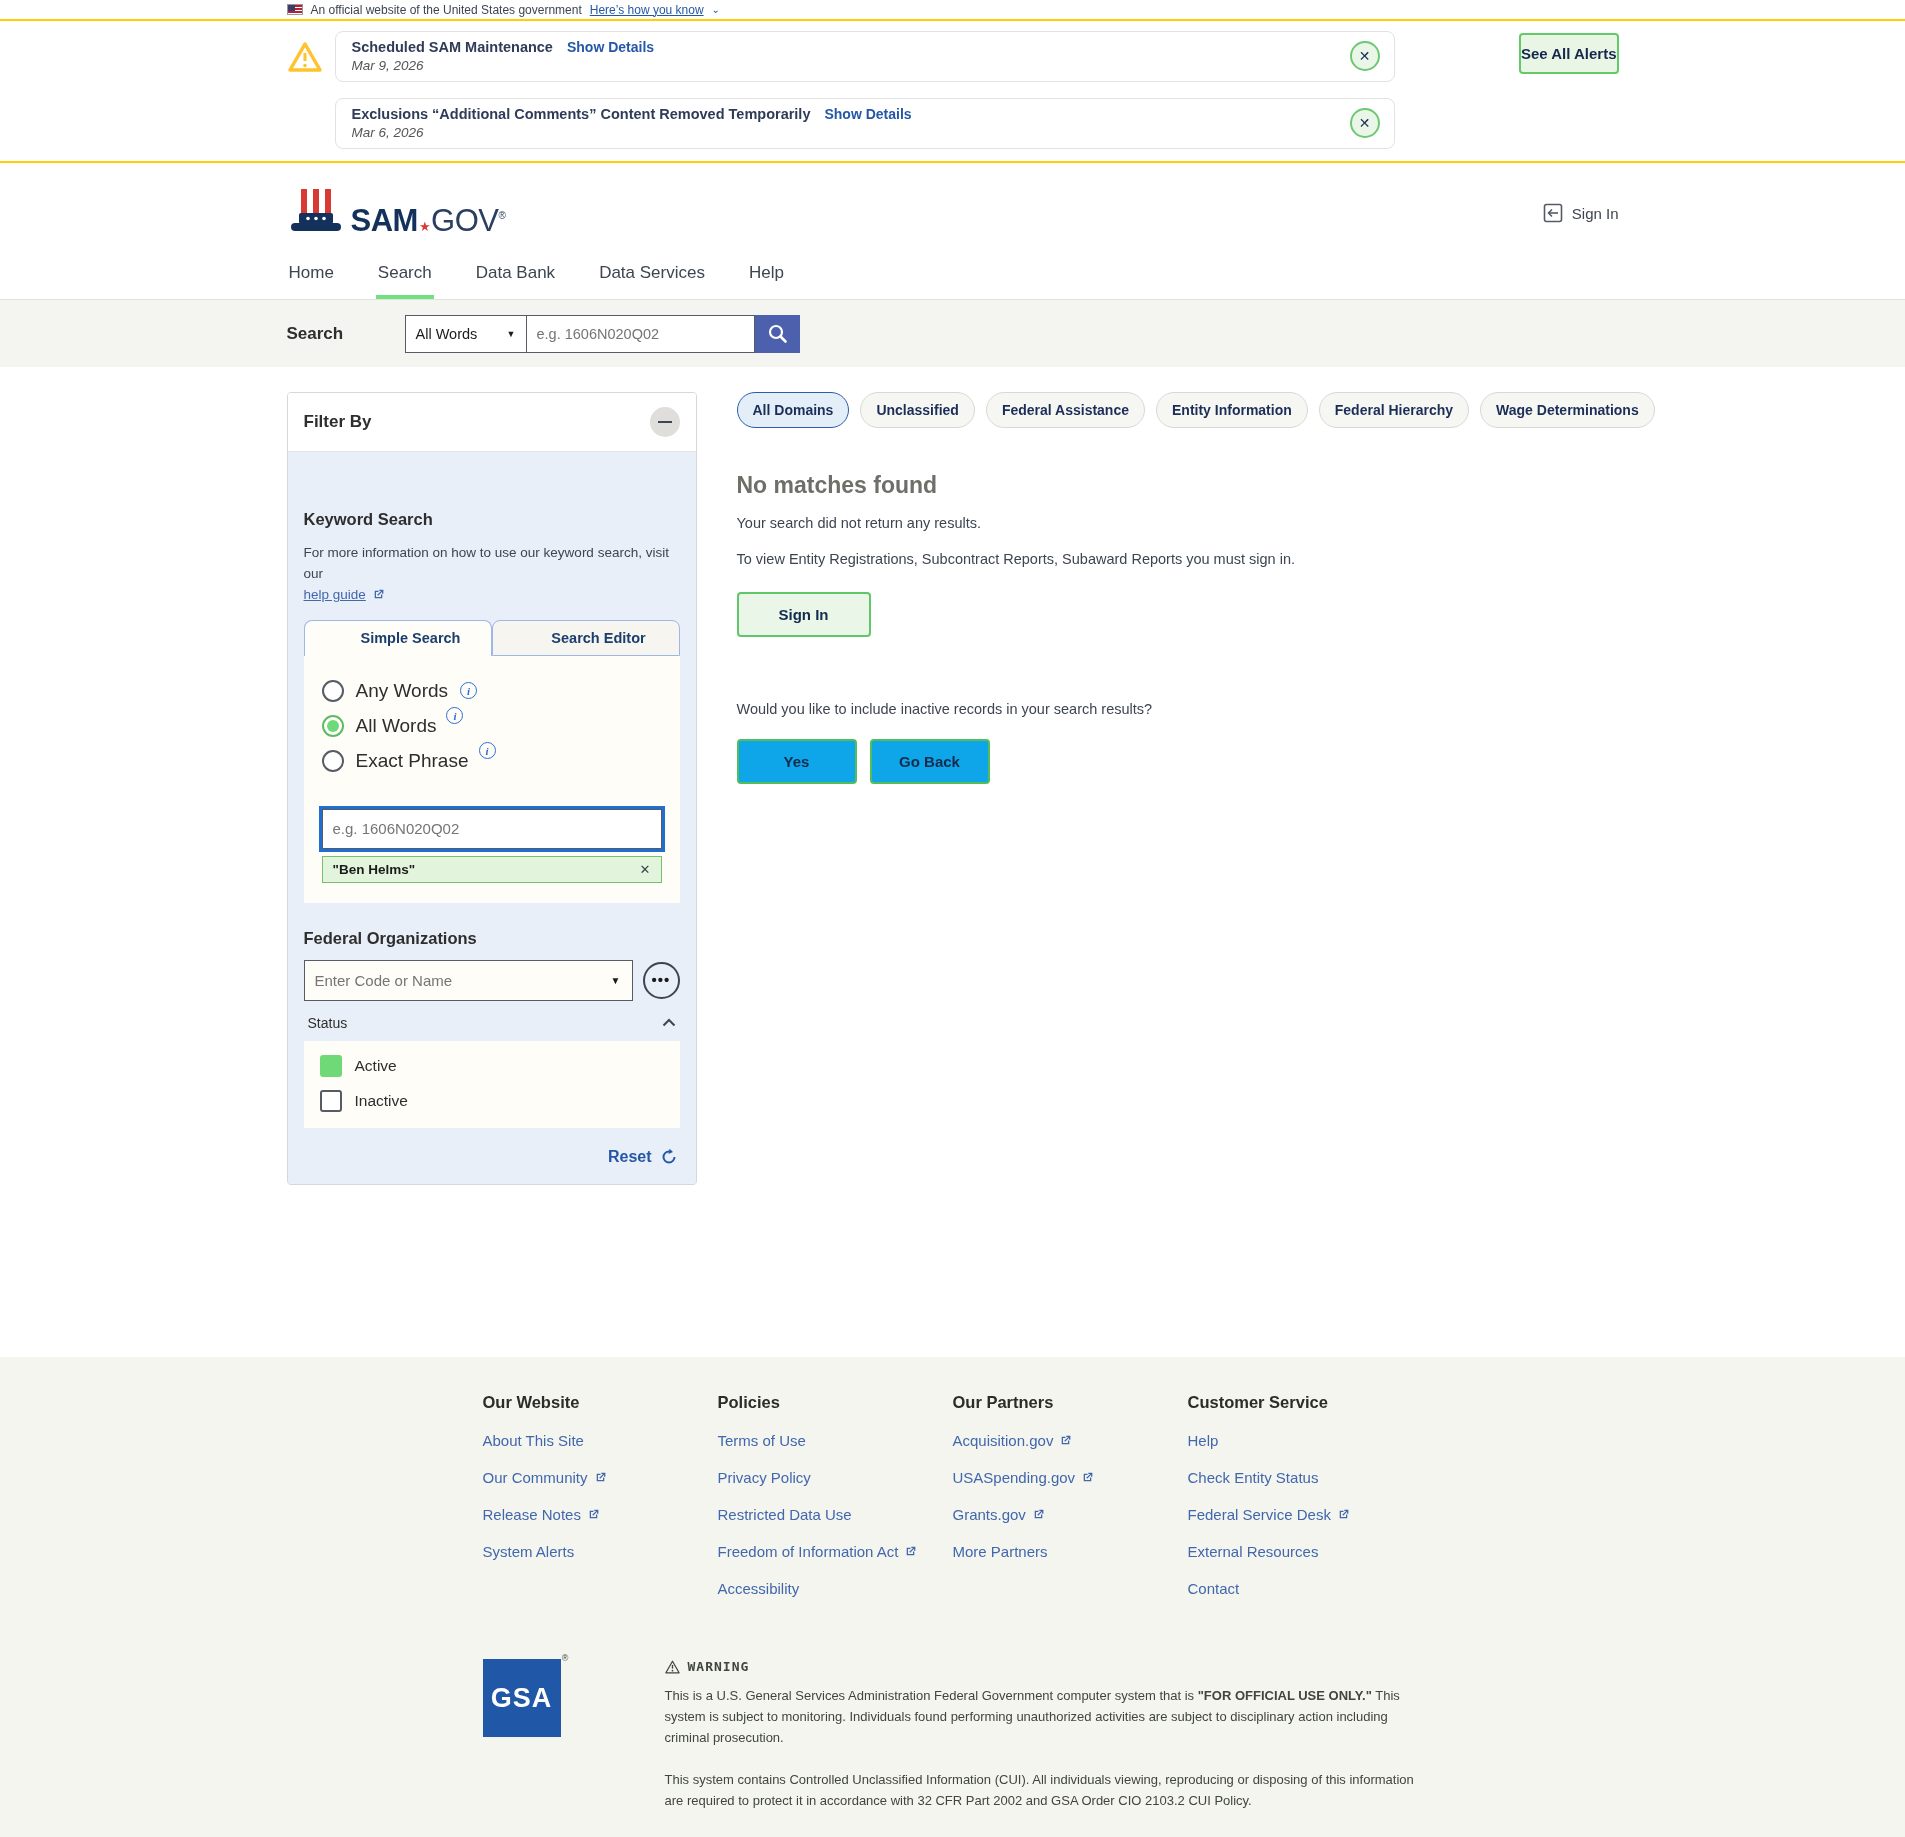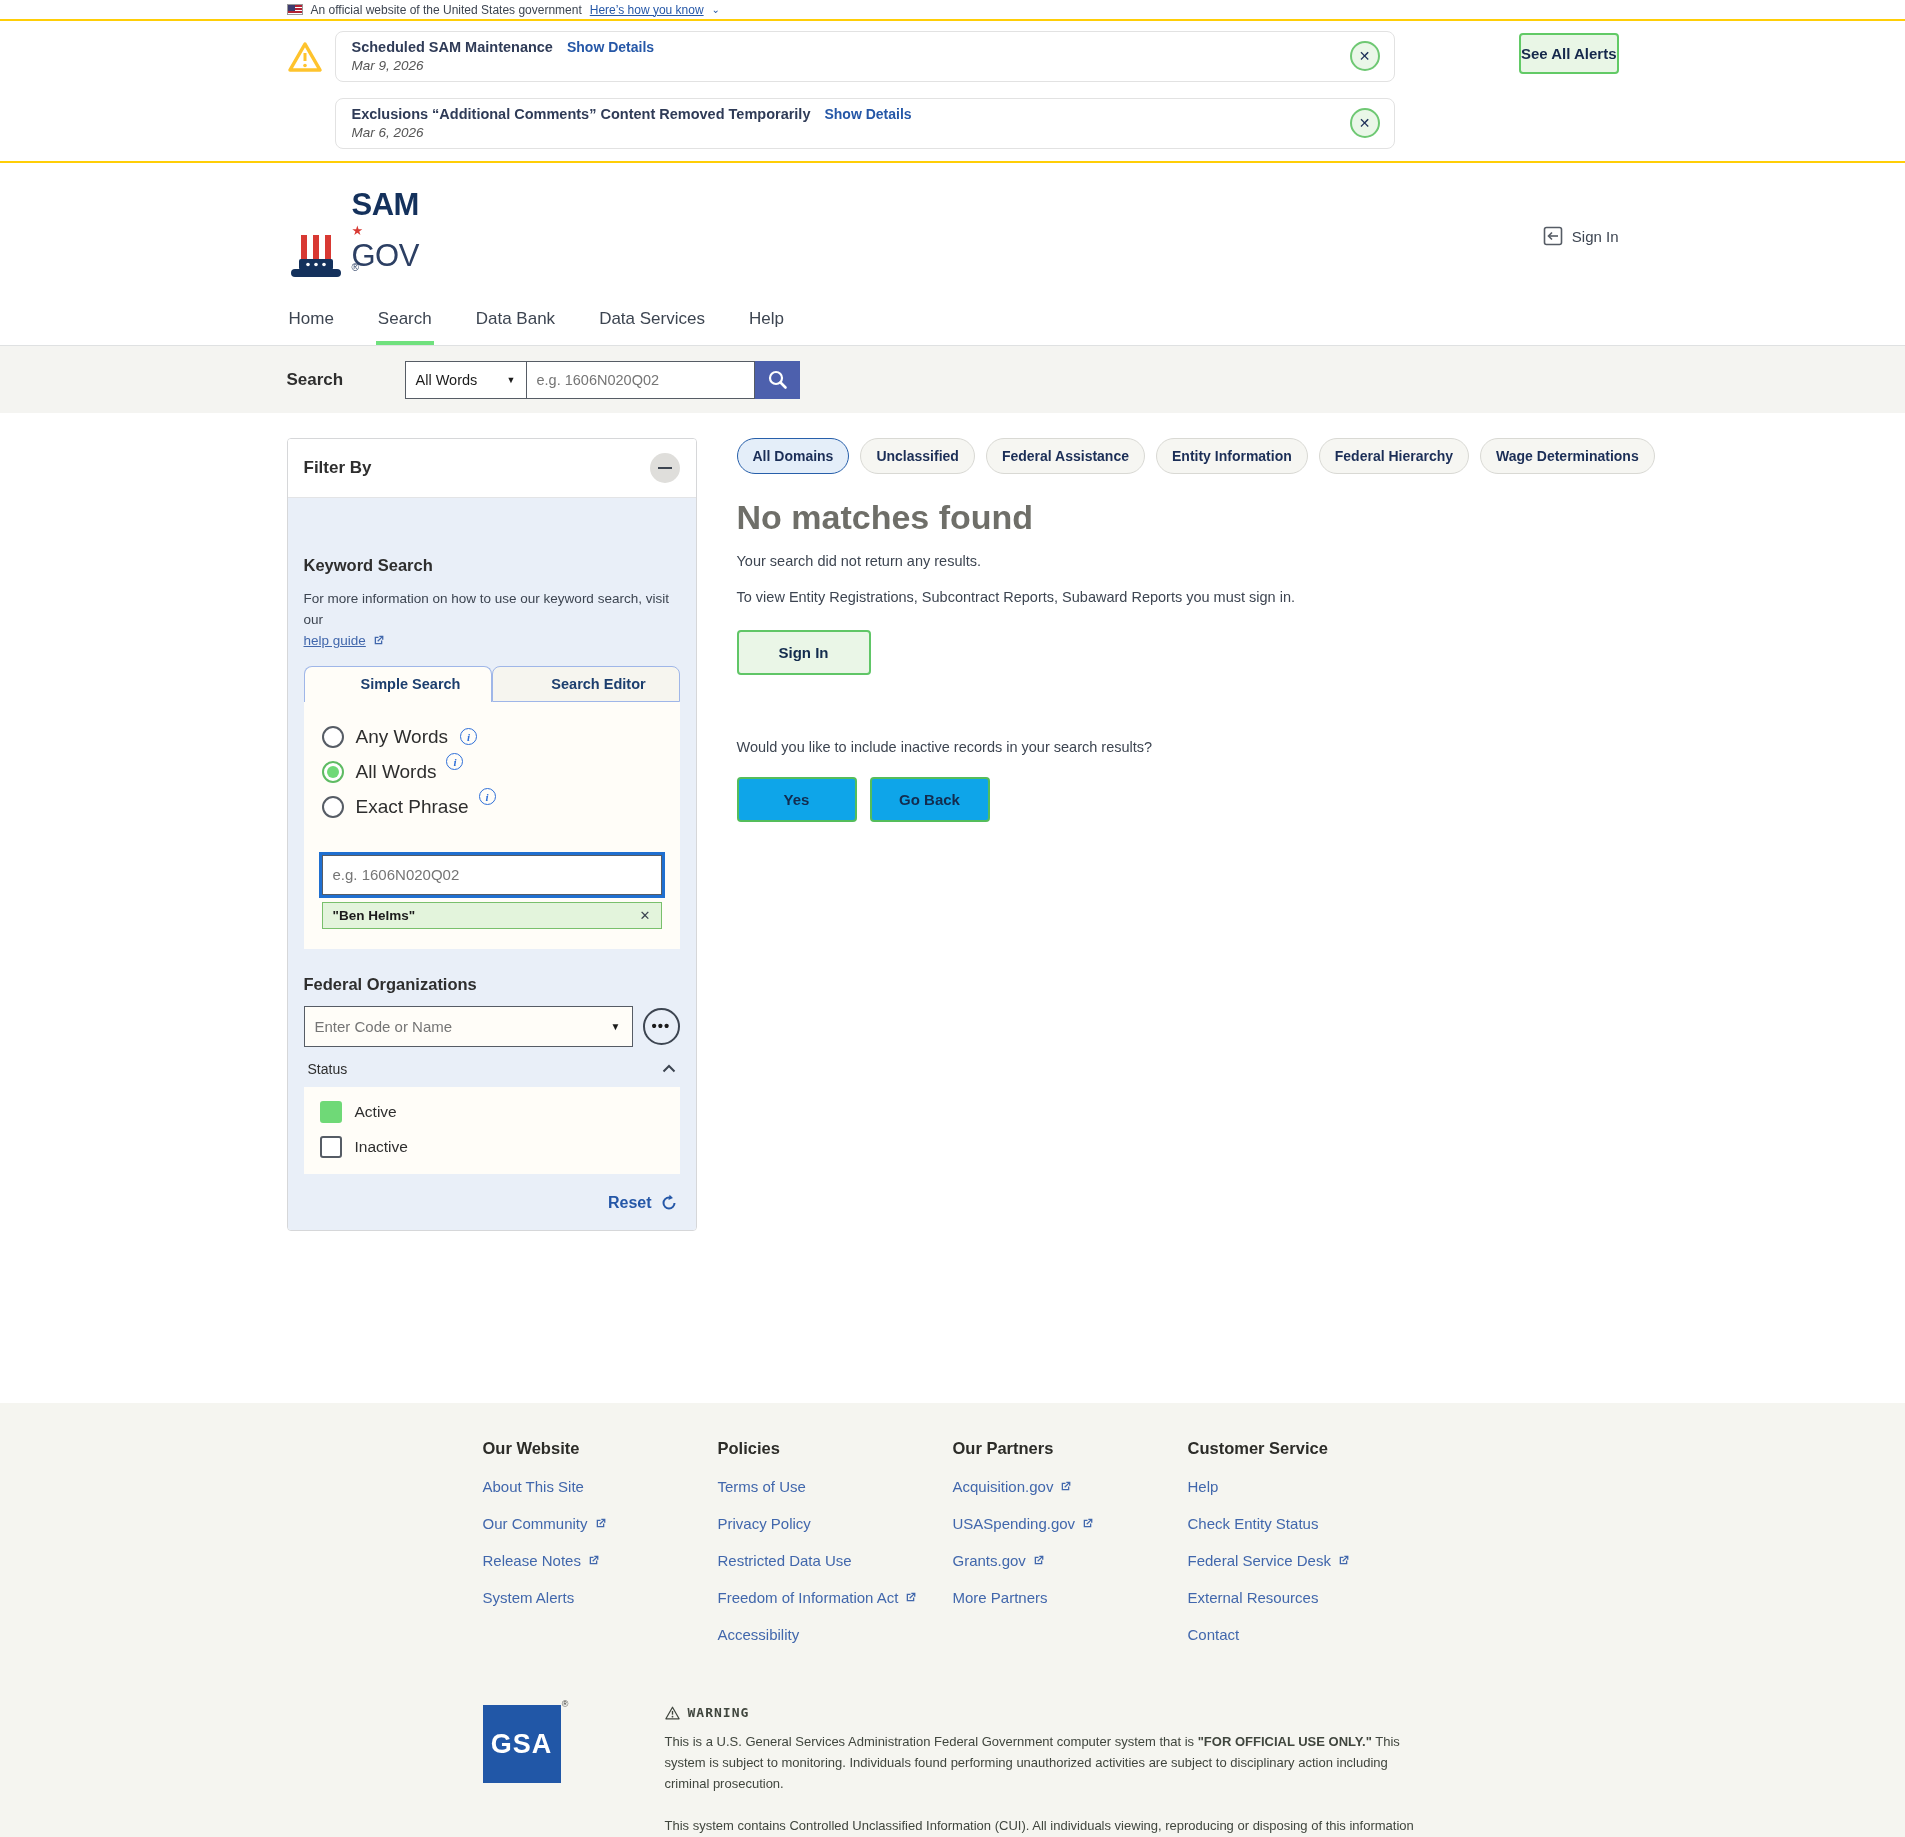--- a/index.html
+++ b/index.html
@@ -26,21 +26,21 @@
   .alert-title-line { display: flex; gap: 14px; align-items: baseline; }
   .alert-title { font-size: 14.5px; font-weight: bold; color: #2f3b57; }
   .alert-link { font-size: 14px; font-weight: bold; color: #2557a7; }
   .alert-date { font-size: 13.5px; font-style: italic; color: #555; margin-top: 3px; }
   .alert-close { width: 30px; height: 30px; border-radius: 50%; border: 2px solid #6ec873; background: #eaf7e8; color: #1b2e57; font-size: 14px; line-height: 26px; text-align: center; cursor: pointer; }
   .see-all-btn { margin-left: auto; margin-top: 2px; background: #e9f6e6; border: 2px solid #62ca66; border-radius: 4px; color: #15284b; font-weight: bold; font-size: 15px; padding: 10px 0; cursor: pointer; font-family: inherit; }
 
   
   .site-header .wrap { display: flex; align-items: center; justify-content: space-between; padding: 24px 0 20px; }
   .logo { display: flex; align-items: flex-end; gap: 6px; }
-  .logo-text { font-size: 31px; letter-spacing: -0.5px; color: #14315c; display: flex; align-items: baseline; flex-direction: column; }
+  .logo-text { font-size: 31px; letter-spacing: -0.5px; color: #14315c; display: flex; align-items: baseline; }
   .logo-sam { font-weight: bold; }
   .logo-star { color: #d83933; font-size: 13px; margin: 0 1px; }
   .logo-gov { font-weight: normal; color: #2c3f63; }
   .logo-reg { font-size: 10px; vertical-align: super; color: #2c3f63; position: relative; top: -12px; }
   .signin-link { display: flex; align-items: center; gap: 9px; font-size: 15px; color: #3d4551; cursor: pointer; }
 
   
   .main-nav { border-bottom: 1px solid #dfe1e2; }
   .main-nav .wrap { display: flex; gap: 40px; }
   .nav-item { font-size: 17px; color: #3d4551; padding: 4px 2px 12px; cursor: pointer; border-bottom: 4px solid transparent; }
@@ -104,21 +104,21 @@
   .check-row.checked .checkbox { background: #6fd977; border-color: #6fd977; }
   .check-label { font-size: 15.5px; color: #2e2e2e; }
   .reset-row { display: flex; justify-content: flex-end; align-items: center; gap: 8px; margin-top: 20px; padding-right: 2px; }
   .reset-link { font-size: 16px; font-weight: bold; color: #2557a7; cursor: pointer; }
 
   
   .results-col { flex: 1; }
   .domain-pills { display: flex; gap: 11px; }
   .pill { border-radius: 20px; padding: 9px 15px; font-size: 14px; font-weight: bold; color: #1b2e57; background: #f6f6f2; border: 1px solid #d9d9d4; cursor: pointer; white-space: nowrap; }
   .pill.active { background: #e4eef9; border: 1.5px solid #275faa; }
-  .nm-title { margin-top: 24px; font-size: 34px; font-weight: bold; color: #6f6f69; }
+  .nm-title { margin-top: 44px; font-size: 23px; font-weight: bold; color: #6f6f69; }
   .nm-p1 { margin-top: 16px; font-size: 14.5px; color: #3d4551; }
   .nm-p2 { margin-top: 18px; font-size: 14.5px; color: #3d4551; max-width: 672px; line-height: 1.45; }
   .btn-green-fill { margin-top: 22px; background: #eaf6e7; border: 2px solid #60c667; border-radius: 4px; color: #132c4e; font-weight: bold; font-size: 15px; padding: 12px 40px; cursor: pointer; font-family: inherit; }
   .nm-question { margin-top: 64px; font-size: 14.5px; color: #3d4551; }
   .nm-btn-row { margin-top: 22px; display: flex; gap: 13px; }
   .btn-green-outline { background: #0ea5e9; border: 2px solid #54bd5b; border-radius: 4px; color: #132c4e; font-weight: bold; font-size: 15px; padding: 12px 0; width: 120px; cursor: pointer; font-family: inherit; }
 
   
   .site-footer { background: #f5f5f0; padding: 36px 0 42px; }
   .footer-inner { width: 940px; margin: 0 auto; }

